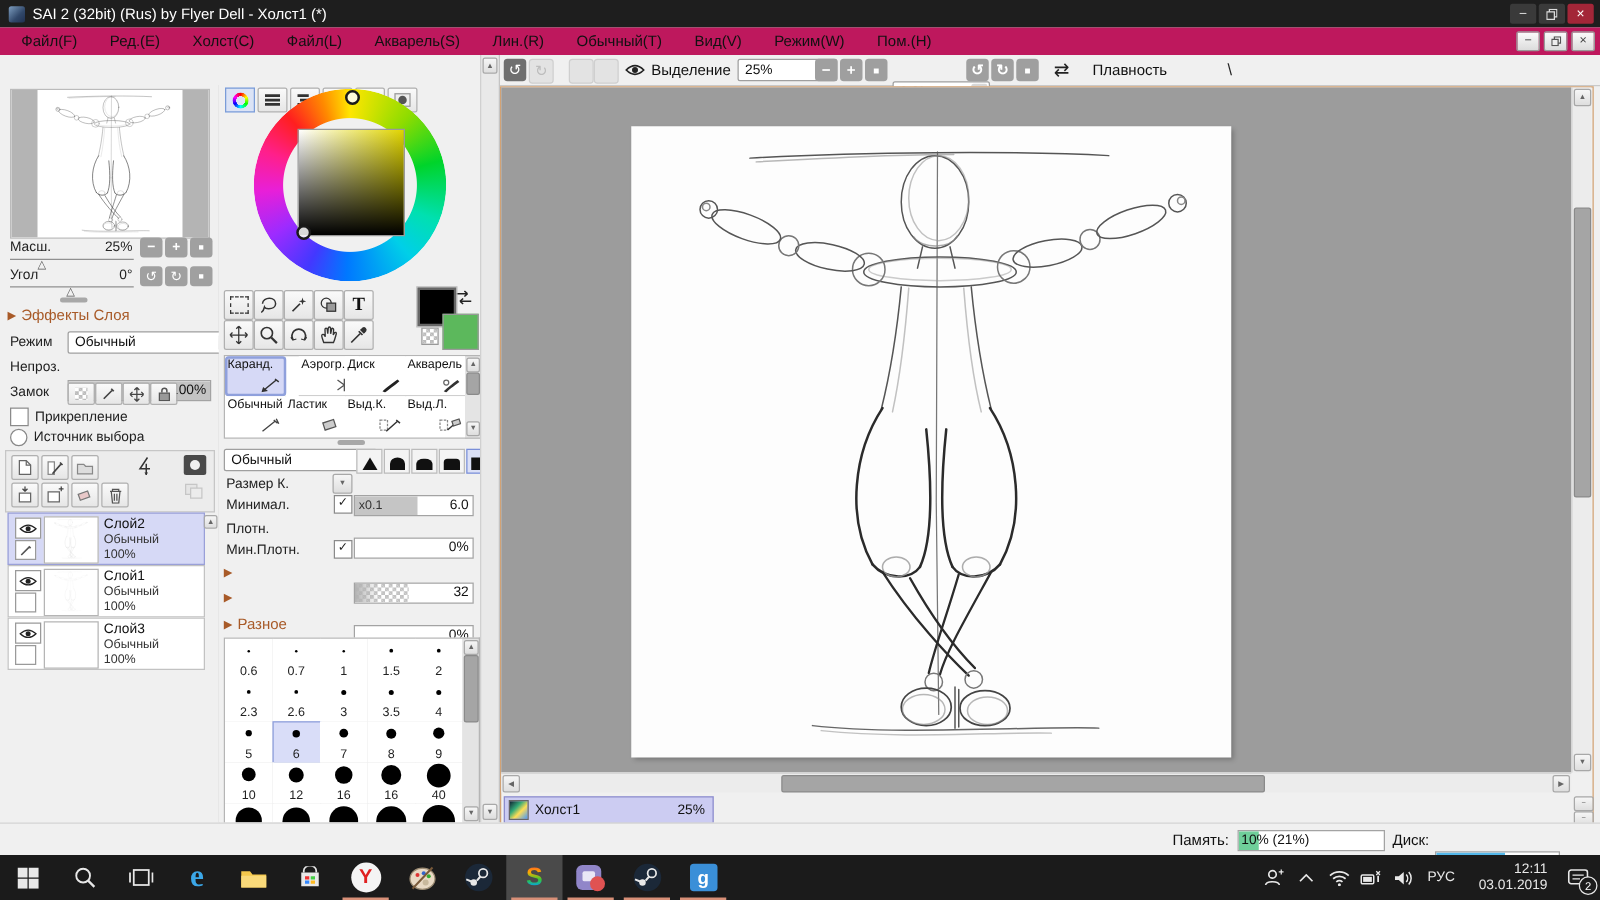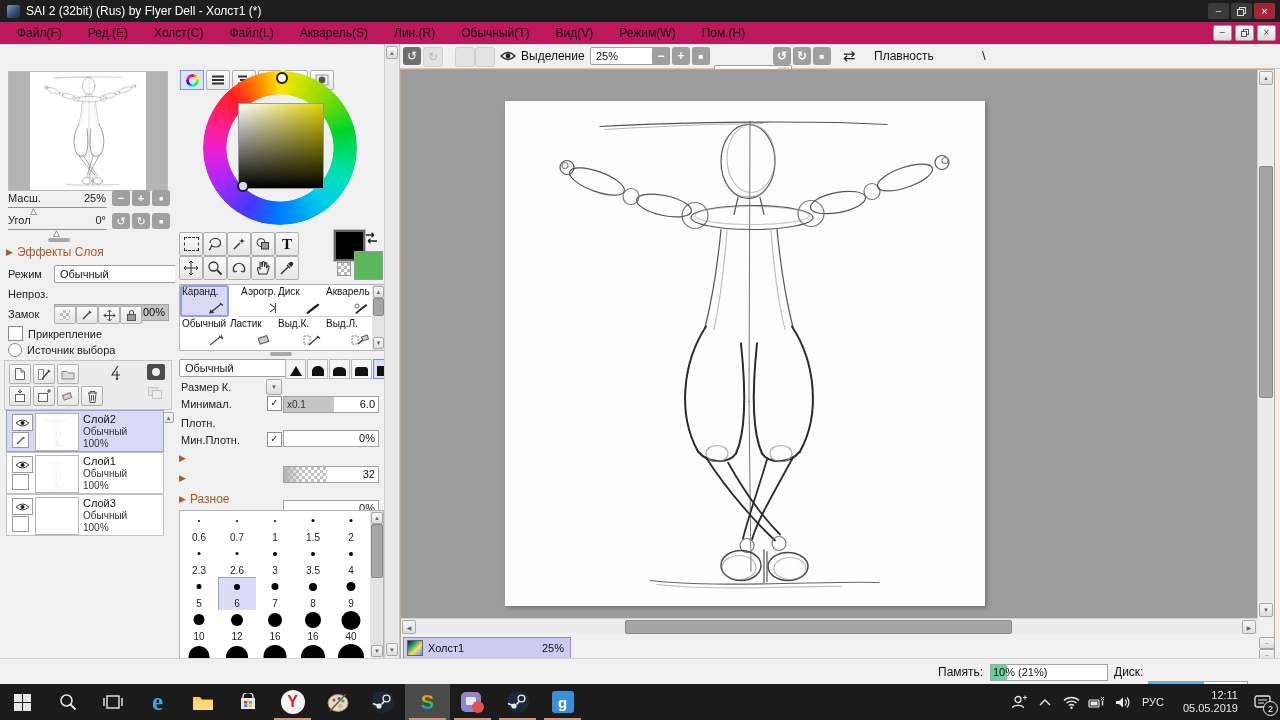--- a/index.html
+++ b/index.html
@@ -903,21 +903,21 @@
     </div>
     <div class="trayico">
       <svg width="16" height="13">
           <path d="M1,5 H4 L8,1.5 V11.5 L4,8 H1 Z" fill="#e8e8e8"></path>
           <path d="M10,3.5 a4.5,4.5 0 0 1 0,6 M12,1.5 a7.5,7.5 0 0 1 0,10" fill="none" stroke="#e8e8e8" stroke-width="1.2"></path>
         </svg>
     </div>
     <div class="trayico" style="width:34px;font-size:11px">РУС</div>
     <div style="width:62px;text-align:right;font-size:11px;line-height:13px;margin:0 6px">
       <div>12:11</div>
-      <div>05.05.2019</div>
+      <div>03.01.2019</div>
     </div>
     <div class="trayico" style="width:36px;position:relative">
       <svg width="17" height="15">
           <rect x="1" y="1" width="15" height="11" rx="2" fill="none" stroke="#e8e8e8" stroke-width="1.3"></rect>
           <path d="M4,5 H13 M4,8 H10" stroke="#e8e8e8"></path>
         </svg>
       <div style="position:absolute;right:2px;bottom:4px;width:13px;height:13px;border-radius:50%;background:#1b1b1b;border:1px solid #e8e8e8;color:#fff;font-size:9px;display:flex;align-items:center;justify-content:center">2</div>
     </div>
   </div>
 </div>

